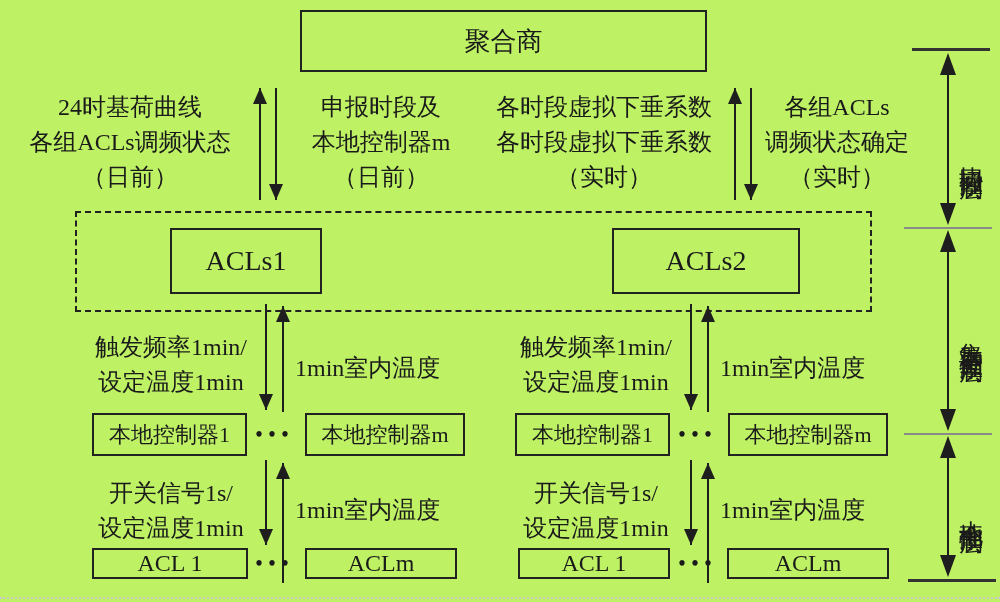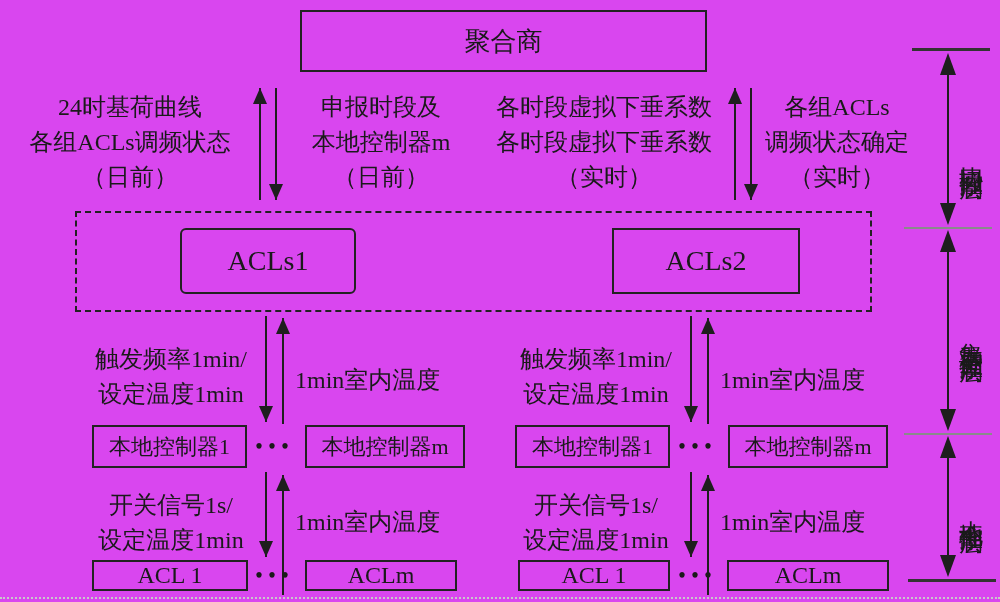--- a/index.html
+++ b/index.html
@@ -1,19 +1,19 @@
 <!DOCTYPE html>
 <html><head>
 <meta charset="utf-8">
 <style>
   html,body { margin:0; padding:0; }
   body { font-family: "Liberation Serif", "DejaVu Serif", serif; }
   .canvas {
     position:relative; width:1000px; height:602px;
-    background:#d946ef; overflow:hidden; color:#1a1a1a;
+    background:#bef264; overflow:hidden; color:#1a1a1a;
   }
   .box {
     position:absolute; border:2px solid #222; background:transparent;
     display:flex; align-items:center; justify-content:center;
     box-sizing:border-box; white-space:nowrap;
   }
   .lbl { position:absolute; text-align:center; line-height:35px; font-size:24px; }
   .lbl div { white-space:nowrap; }
   .one-line { position:absolute; font-size:24px; white-space:nowrap; }
   .dots { position:absolute; display:flex; align-items:center; justify-content:center;
@@ -37,21 +37,21 @@
     border-left:8px solid transparent; border-right:8px solid transparent;
     border-top:22px solid #1e1e1e; }
   .tick { position:absolute; height:0; border-top:3px solid #333; }
   .tick.light { border-top:2px solid #8a8a8a; }
   .vtext {
     position:absolute; writing-mode:vertical-rl; text-orientation:upright;
     font-size:24px; letter-spacing:3px; display:flex; align-items:center;
     justify-content:center; white-space:nowrap;
   }
   .dashed-box { position:absolute; border:2px dashed #222; box-sizing:border-box; }
-  .group { position:absolute; top:316px; width:410px; height:286px; }
+  .group { position:absolute; top:304px; width:410px; height:286px; }
   .artifact { position:absolute; border-top:2px dotted #c9c9c9; }
 </style>
 </head>
 <body>
 
 <div class="canvas">
 
   <div class="box" style="left:300px; top:10px; width:407px; height:62px; font-size:26px;">
     <span>聚合商</span>
   </div>
@@ -84,21 +84,21 @@
       <div class="ln"></div>
     </div>
   <div class="va up" style="left:728px; top:88px; height:112px;">
       <div class="ln"></div>
     </div>
   <div class="va dn" style="left:744px; top:88px; height:112px;">
       <div class="ln"></div>
     </div>
 
   <div class="dashed-box" style="left:75px; top:211px; width:797px; height:101px;"></div>
-  <div class="box" style="left:180px; top:228px; width:176px; height:66px; font-size:28px;border-radius:6px;">
+  <div class="box" style="left:170px; top:228px; width:152px; height:66px; font-size:28px;">
     <span>ACLs1</span>
   </div>
   <div class="box" style="left:612px; top:228px; width:188px; height:66px; font-size:28px;">
     <span>ACLs2</span>
   </div>
 
   <div class="group" style="left:75px;">
     <div class="va dn" style="left:184px; top:0px; height:106px;">
         <div class="ln"></div>
       </div>

